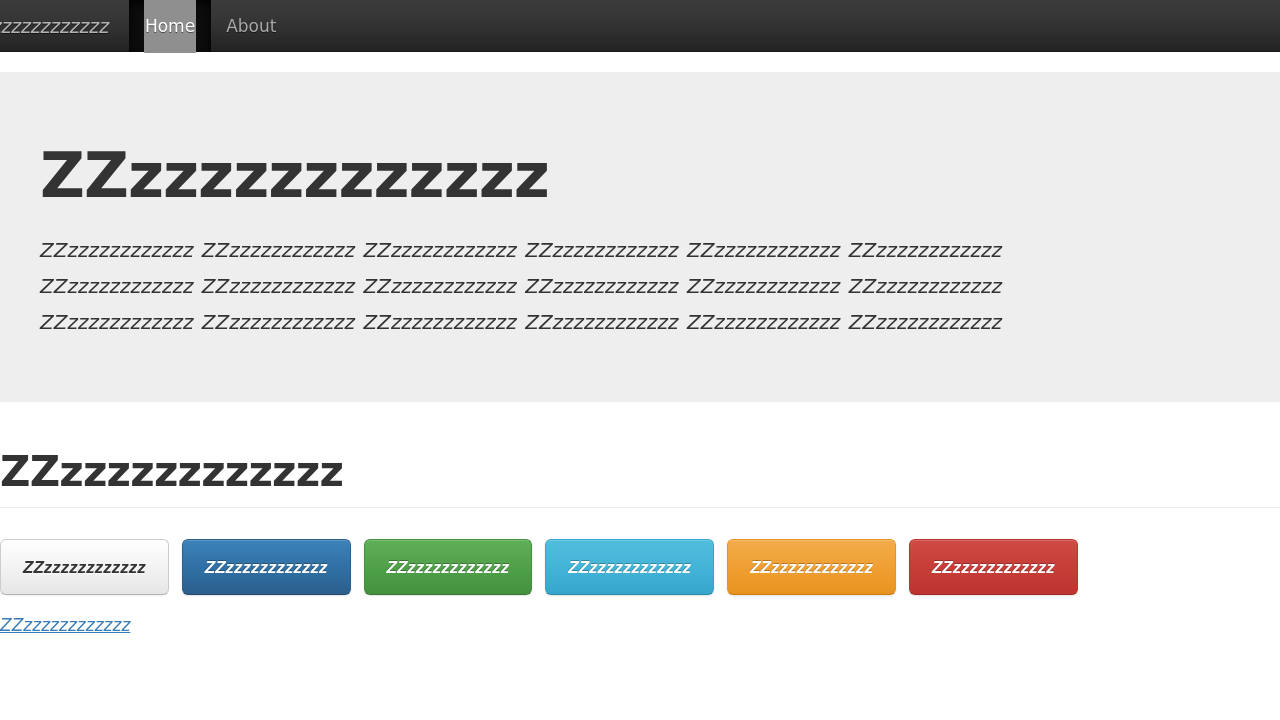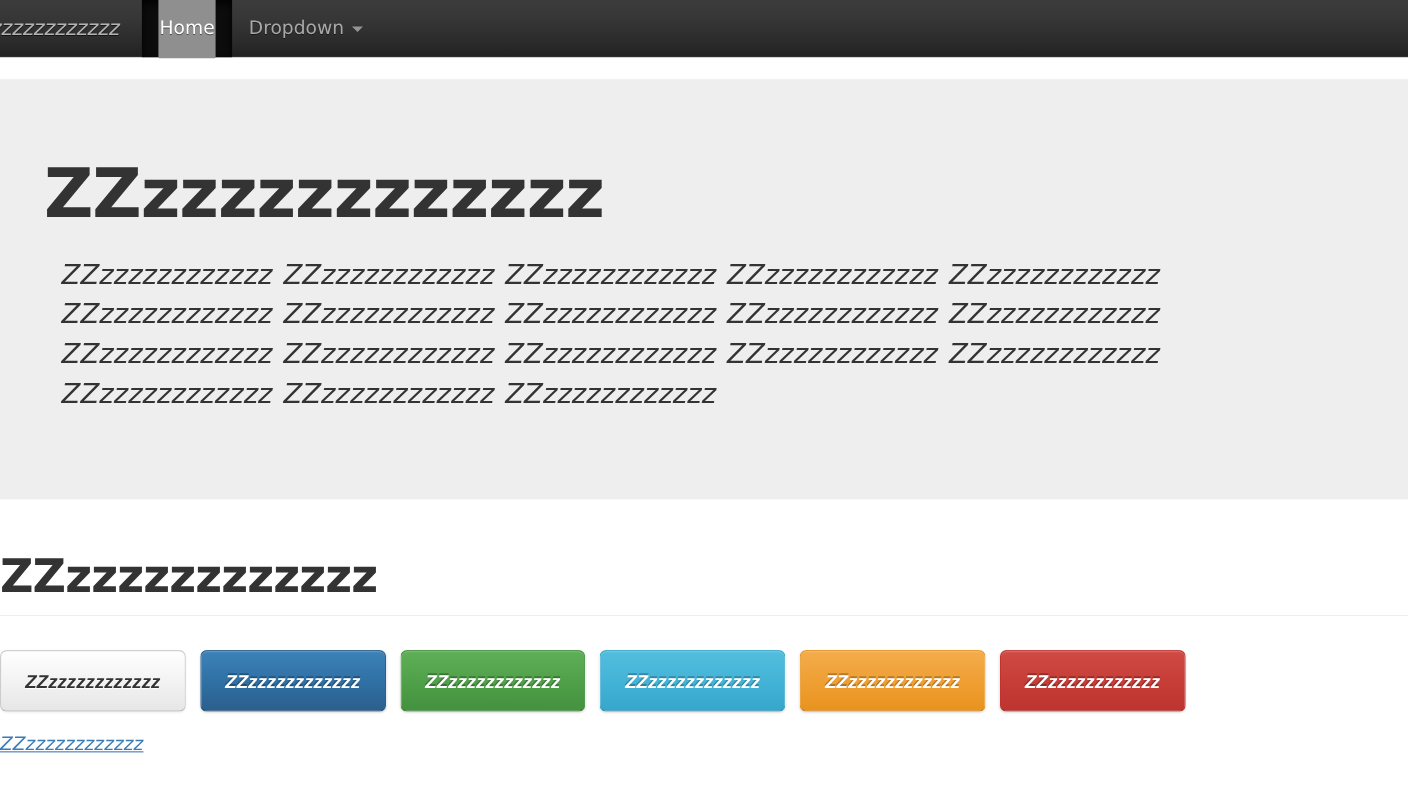--- a/index.html
+++ b/index.html
@@ -107,22 +107,22 @@
   .jumbotron h1 {
     margin: 0 0 24px 0;
     font-size: 62px;
     line-height: 64px;
     font-weight: bold;
     color: #333333;
     letter-spacing: -1px;
     white-space: nowrap;
   }
   .jumbo-lead {
-    margin: 16px;
-    font-size: 25px;
+    margin: 0;
+    font-size: 20px;
     line-height: 36px;
     font-style: italic;
     font-weight: 400;
     color: #333333;
     width: 1060px;
     word-spacing: 2px;
   }
 
   
   .container {
@@ -232,24 +232,21 @@
     <div class="navbar">
       <div class="navbar-inner">
         <a class="brand" href="#">ZZzzzzzzzzzzzz</a>
         <ul class="nav">
           <li class="active">
             <a href="#">
                 <span class="sel">Home</span>
               </a>
           </li>
           <li>
-            <a href="#">
-                <span>Dropdown</span>
-                <span class="caret"></span>
-              </a>
+            <a href="#">About</a>
           </li>
         </ul>
       </div>
     </div>
 
     <div class="jumbo-gap"></div>
 
     <div class="jumbotron">
       <h1>ZZzzzzzzzzzzzz</h1>
       <p class="jumbo-lead">ZZzzzzzzzzzzzz ZZzzzzzzzzzzzz ZZzzzzzzzzzzzz ZZzzzzzzzzzzzz ZZzzzzzzzzzzzz ZZzzzzzzzzzzzz ZZzzzzzzzzzzzz ZZzzzzzzzzzzzz ZZzzzzzzzzzzzz ZZzzzzzzzzzzzz ZZzzzzzzzzzzzz ZZzzzzzzzzzzzz ZZzzzzzzzzzzzz ZZzzzzzzzzzzzz ZZzzzzzzzzzzzz ZZzzzzzzzzzzzz ZZzzzzzzzzzzzz ZZzzzzzzzzzzzz</p>

